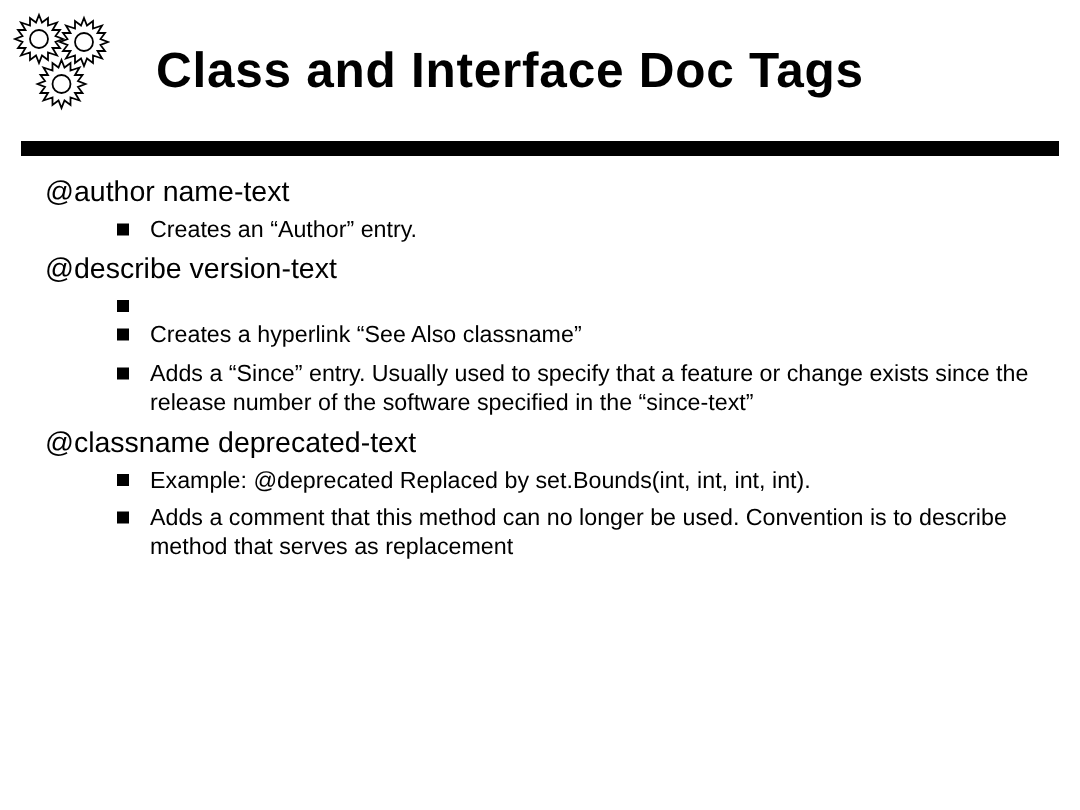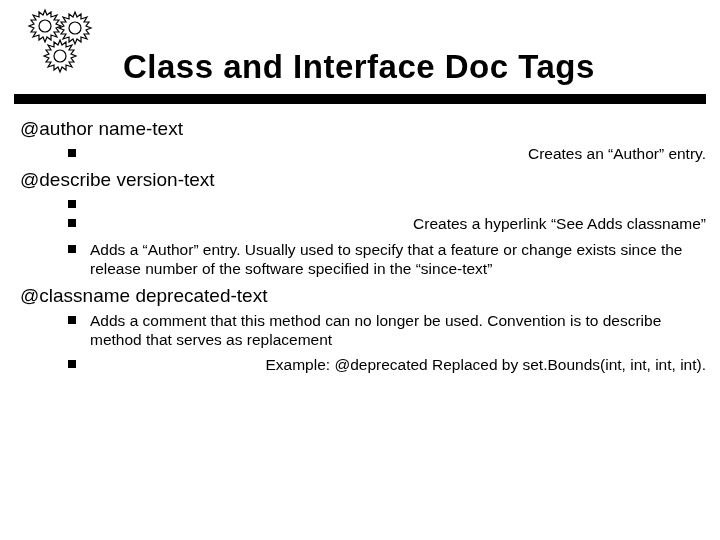--- a/index.html
+++ b/index.html
@@ -7,22 +7,22 @@
       width: 720px;
       height: 540px;
       background: #fff;
       font-family: Arial, Helvetica, sans-serif;
       color: #000;
       position: relative;
       overflow: hidden;
     }
     .header {
       display: flex;
-      align-items: flex-end;
-      padding: 8px 12px 0 27px;
+      align-items: flex-start;
+      padding: 8px 12px 0 8px;
     }
     .gears {
       position: relative;
       width: 78px;
       height: 78px;
       flex-shrink: 0;
     }
     .title {
       font-size: 33px;
       font-weight: bold;
@@ -34,35 +34,34 @@
       position: absolute;
       top: 94px;
       left: 14px;
       width: 692px;
       height: 10px;
       background: #000;
     }
     .content {
       position: absolute;
       top: 116px;
-      left: 20px;
+      left: 30px;
       right: 14px;
     }
     .tag-heading {
       font-size: 19px;
       font-weight: normal;
       margin-top: 2px;
       margin-bottom: 4px;
     }
     .bullet-row {
       display: flex;
       align-items: flex-start;
       margin-left: 48px;
       margin-bottom: 6px;
-      justify-content: space-between;
     }
     .bullet {
       width: 8px;
       height: 8px;
       background: #000;
       flex-shrink: 0;
       margin-top: 5px;
       margin-right: 14px;
     }
     .bullet-text {
@@ -106,31 +105,31 @@
     <div class="bullet-text">Creates an “Author” entry.</div>
   </div>
 
   <div class="tag-heading">@describe version-text</div>
   <div class="bullet-row">
     <div class="bullet"></div>
   </div>
 
   <div class="bullet-row">
     <div class="bullet"></div>
-    <div class="bullet-text"><span>Creates a hyperlink “See Adds </span><span class="underline">classname</span><span>”</span></div>
+    <div class="bullet-text"><span>Creates a hyperlink “See Also </span><span class="underline">classname</span><span>”</span></div>
   </div>
 
   <div class="bullet-row">
     <div class="bullet"></div>
-    <div class="bullet-text">Adds a “Author” entry. Usually  used to specify that a feature or change exists since the release number of the software specified in the “since-text”</div>
+    <div class="bullet-text">Adds a “Since” entry. Usually  used to specify that a feature or change exists since the release number of the software specified in the “since-text”</div>
   </div>
 
   <div class="tag-heading">@classname deprecated-text</div>
   <div class="bullet-row">
     <div class="bullet"></div>
-    <div class="bullet-text">Adds a comment that this method can no longer be used. Convention is to describe method that serves as replacement</div>
+    <div class="bullet-text">Example: @deprecated  Replaced by set.Bounds(int, int, int, int).</div>
   </div>
   <div class="bullet-row">
     <div class="bullet"></div>
-    <div class="bullet-text">Example: @deprecated  Replaced by set.Bounds(int, int, int, int).</div>
+    <div class="bullet-text">Adds a comment that this method can no longer be used. Convention is to describe method that serves as replacement</div>
   </div>
 
 </div>
 
 </body></html>

